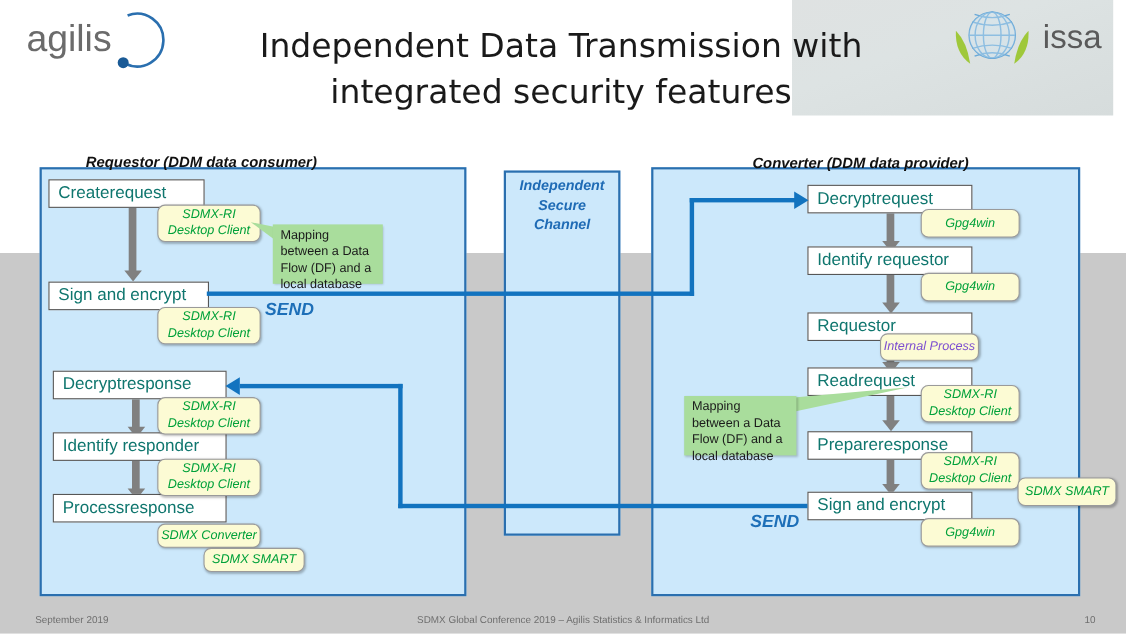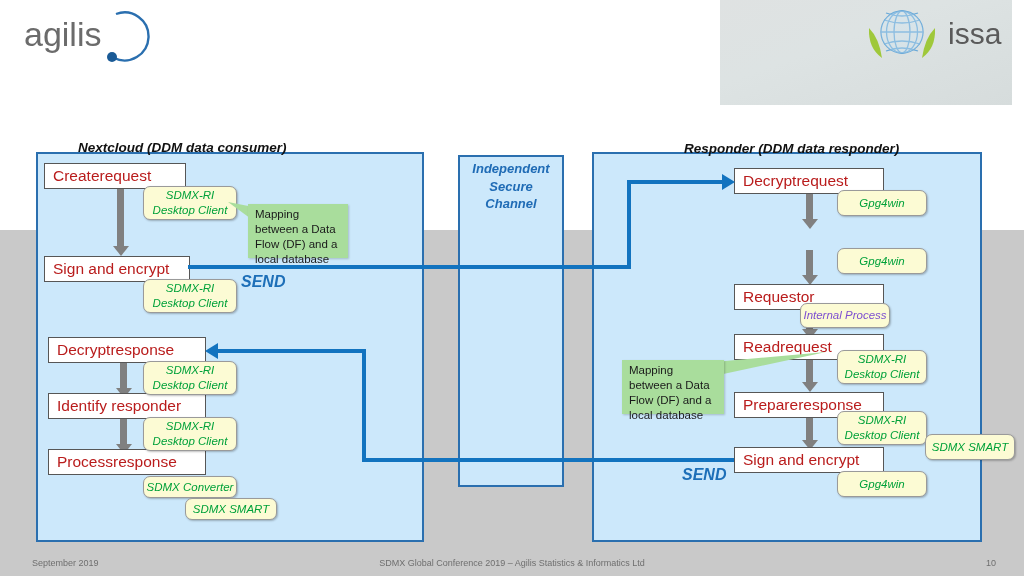--- a/index.html
+++ b/index.html
@@ -39,21 +39,21 @@
 
   .channel-title{
     position:absolute;left:458px;top:160px;width:106px;text-align:center;
     font-style:italic;font-weight:bold;font-size:13px;line-height:17.5px;color:#1f6bb5;
   }
 
   
   .pbox{
     position:absolute;background:#ffffff;border:1.6px solid #565656;box-sizing:border-box;
     display:flex;align-items:center;padding-left:8px;
-    font-size:15.5px;color:#b91c1c;white-space:nowrap;
+    font-size:15.5px;color:#0f766e;white-space:nowrap;
   }
   .pbox b{font-weight:normal;}
 
   
   .varrow{position:absolute;width:7px;background:#808080;}
   .varrow:after{
     content:"";position:absolute;left:-4.5px;bottom:-9px;
     border-left:8px solid transparent;border-right:8px solid transparent;
     border-top:10px solid #808080;
   }
@@ -128,27 +128,31 @@
       </g>
       <circle cx="42" cy="28" r="21" fill="#cfe4f3" opacity=".35"></circle>
       <g fill="#9fc83a">
         <path d="M22 54 Q8 44 9 24 Q19 34 22 54 Z"></path>
         <path d="M62 54 Q76 44 75 24 Q65 34 62 54 Z"></path>
       </g>
       <text x="88" y="40" font-family="Liberation Sans, sans-serif" font-size="30" fill="#5a5a5a">issa</text>
     </svg>
   </div>
 
+  <div class="slide-title">
+    <div>Independent Data Transmission with</div>
+    <div>integrated security features</div>
+  </div>
 
   <div class="panel" id="panel-requestor"></div>
   <div class="panel" id="panel-responder"></div>
   <div class="panel" id="panel-channel"></div>
 
-  <div class="panel-caption" id="cap-requestor">Nextcloud (DDM data consumer)</div>
-  <div class="panel-caption" id="cap-responder">Responder (DDM data responder)</div>
+  <div class="panel-caption" id="cap-requestor">Requestor (DDM data consumer)</div>
+  <div class="panel-caption" id="cap-responder">Converter (DDM data provider)</div>
 
   <div class="channel-title">
     <div>Independent</div>
     <div>Secure</div>
     <div>Channel</div>
   </div>
 
   <div class="pbox" style="left:44px;top:163px;width:142px;height:26px;">
     <span>Create </span>
       <b>request</b>
@@ -207,20 +211,24 @@
     <polygon points="0,2 30,8 30,24" fill="#a9dd9c"></polygon>
   </svg>
   <div class="callout-g" style="left:248px;top:204px;width:100px;height:54px;">Mapping between a Data Flow (DF) and a local database</div>
 
   <div class="pbox" style="left:734px;top:168px;width:150px;height:26px;">
     <span>Decrypt </span>
       <b>request</b>
   </div>
   <div class="varrow" style="left:806px;top:194px;height:26px;"></div>
 
+  <div class="pbox" style="left:734px;top:224px;width:150px;height:26px;">
+    <span>Identify requestor</span>
+      <b></b>
+  </div>
   <div class="varrow" style="left:806px;top:250px;height:26px;"></div>
 
   <div class="pbox" style="left:734px;top:284px;width:150px;height:26px;">
     <span>Requestor</span>
       <b></b>
   </div>
   <div class="varrow" style="left:806px;top:310px;height:20px;"></div>
 
   <div class="pbox" style="left:734px;top:334px;width:150px;height:26px;">
     <span>Read </span>

